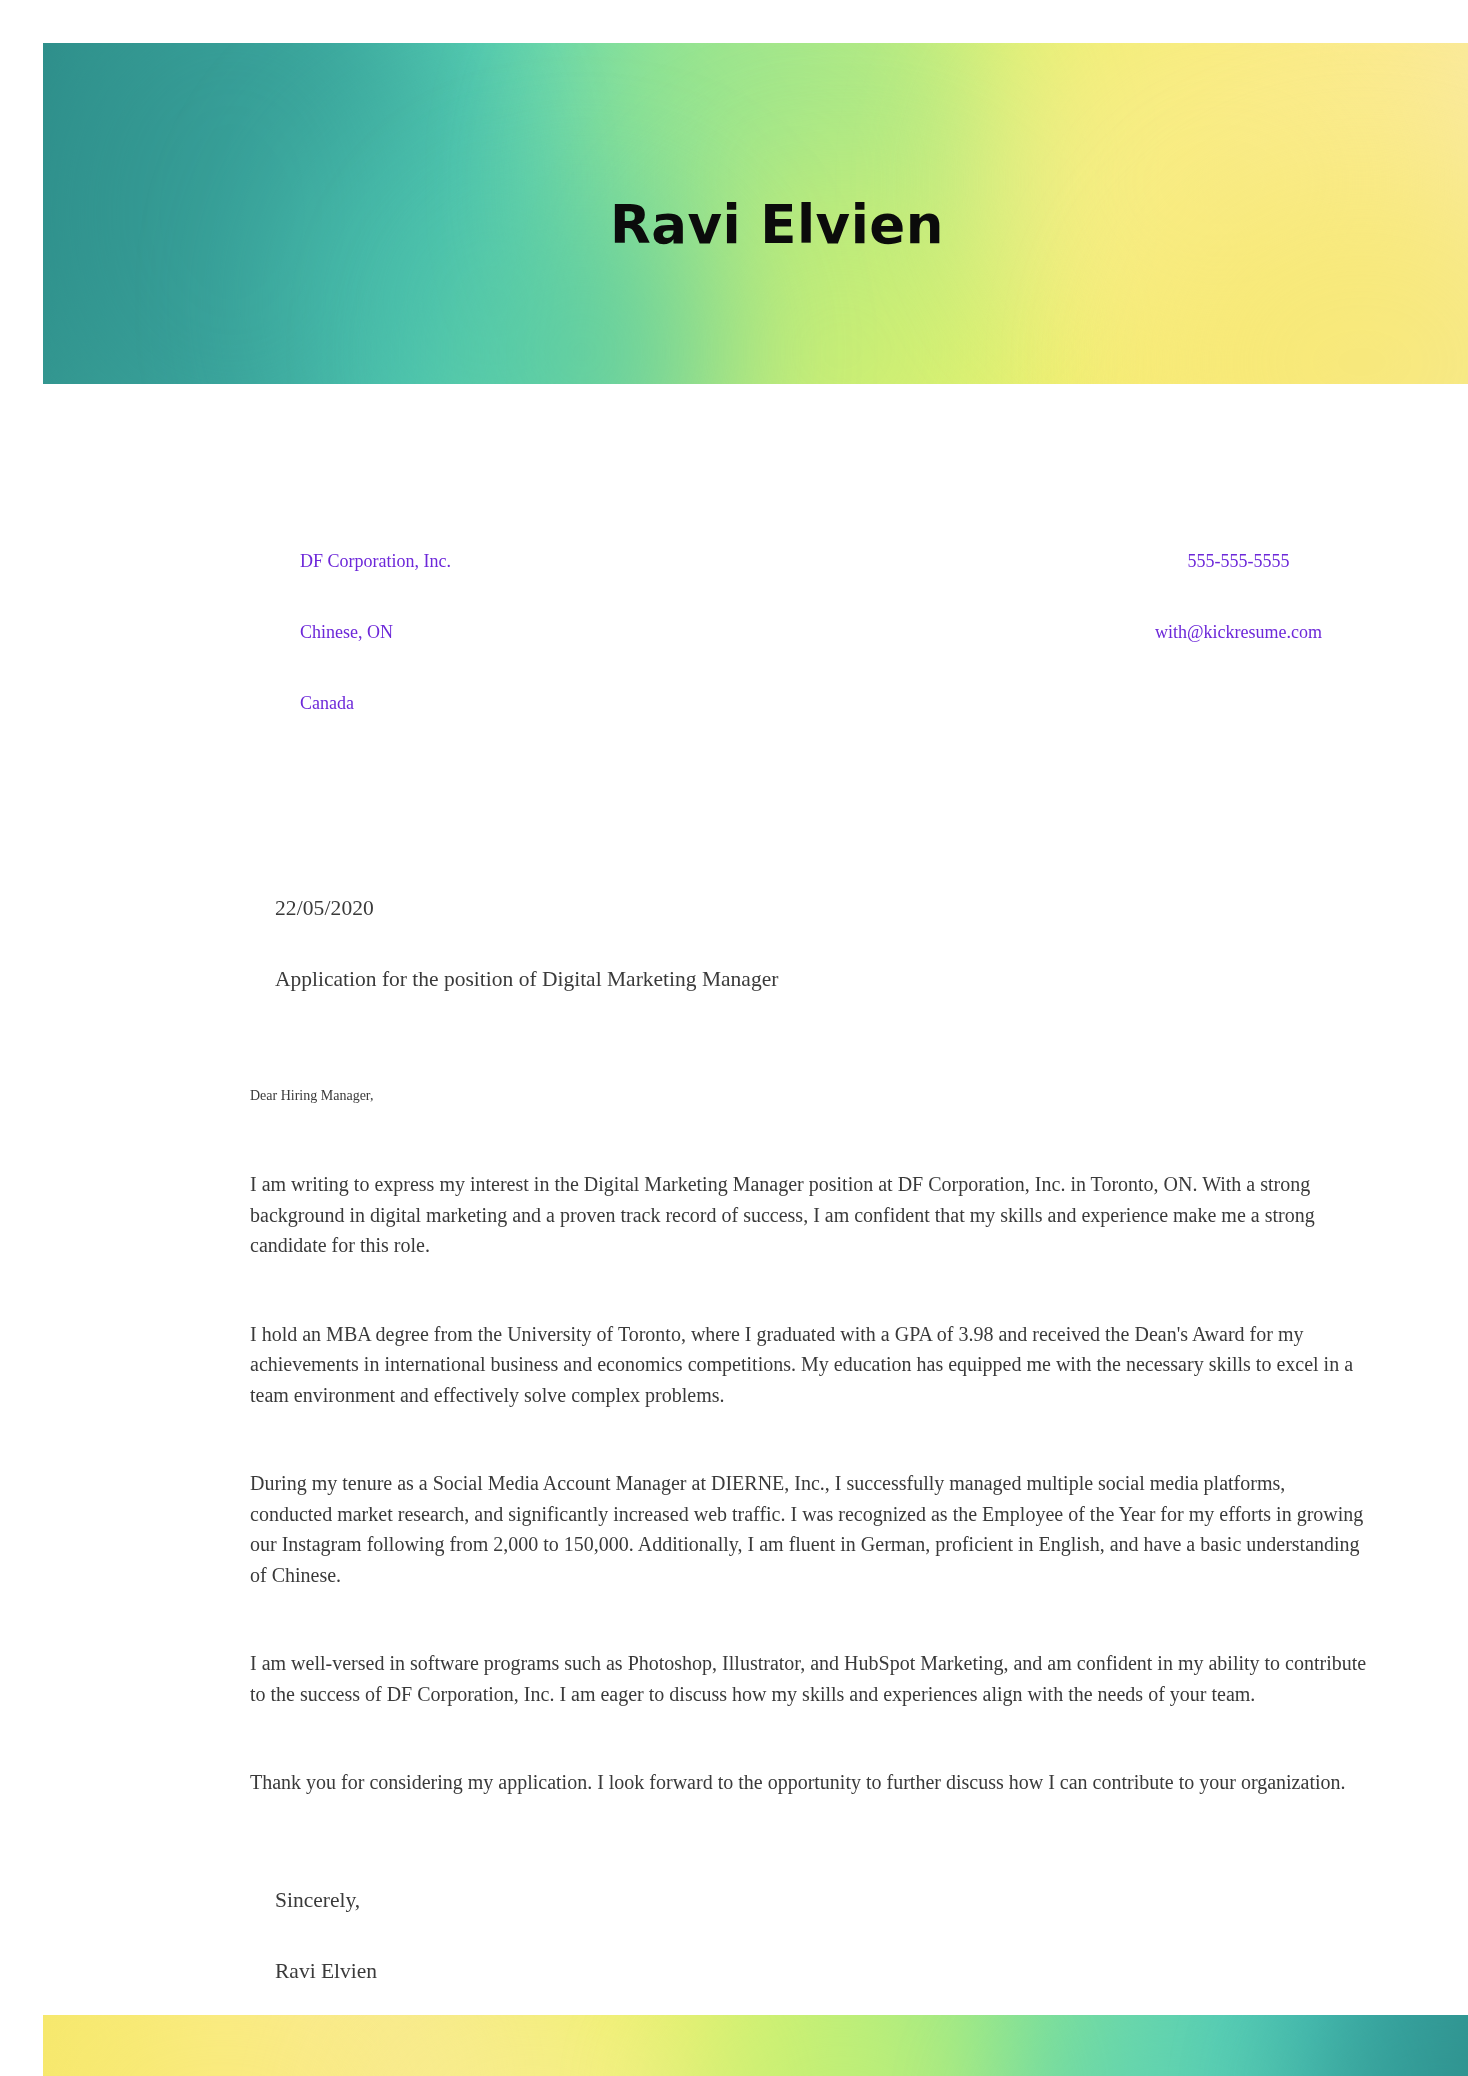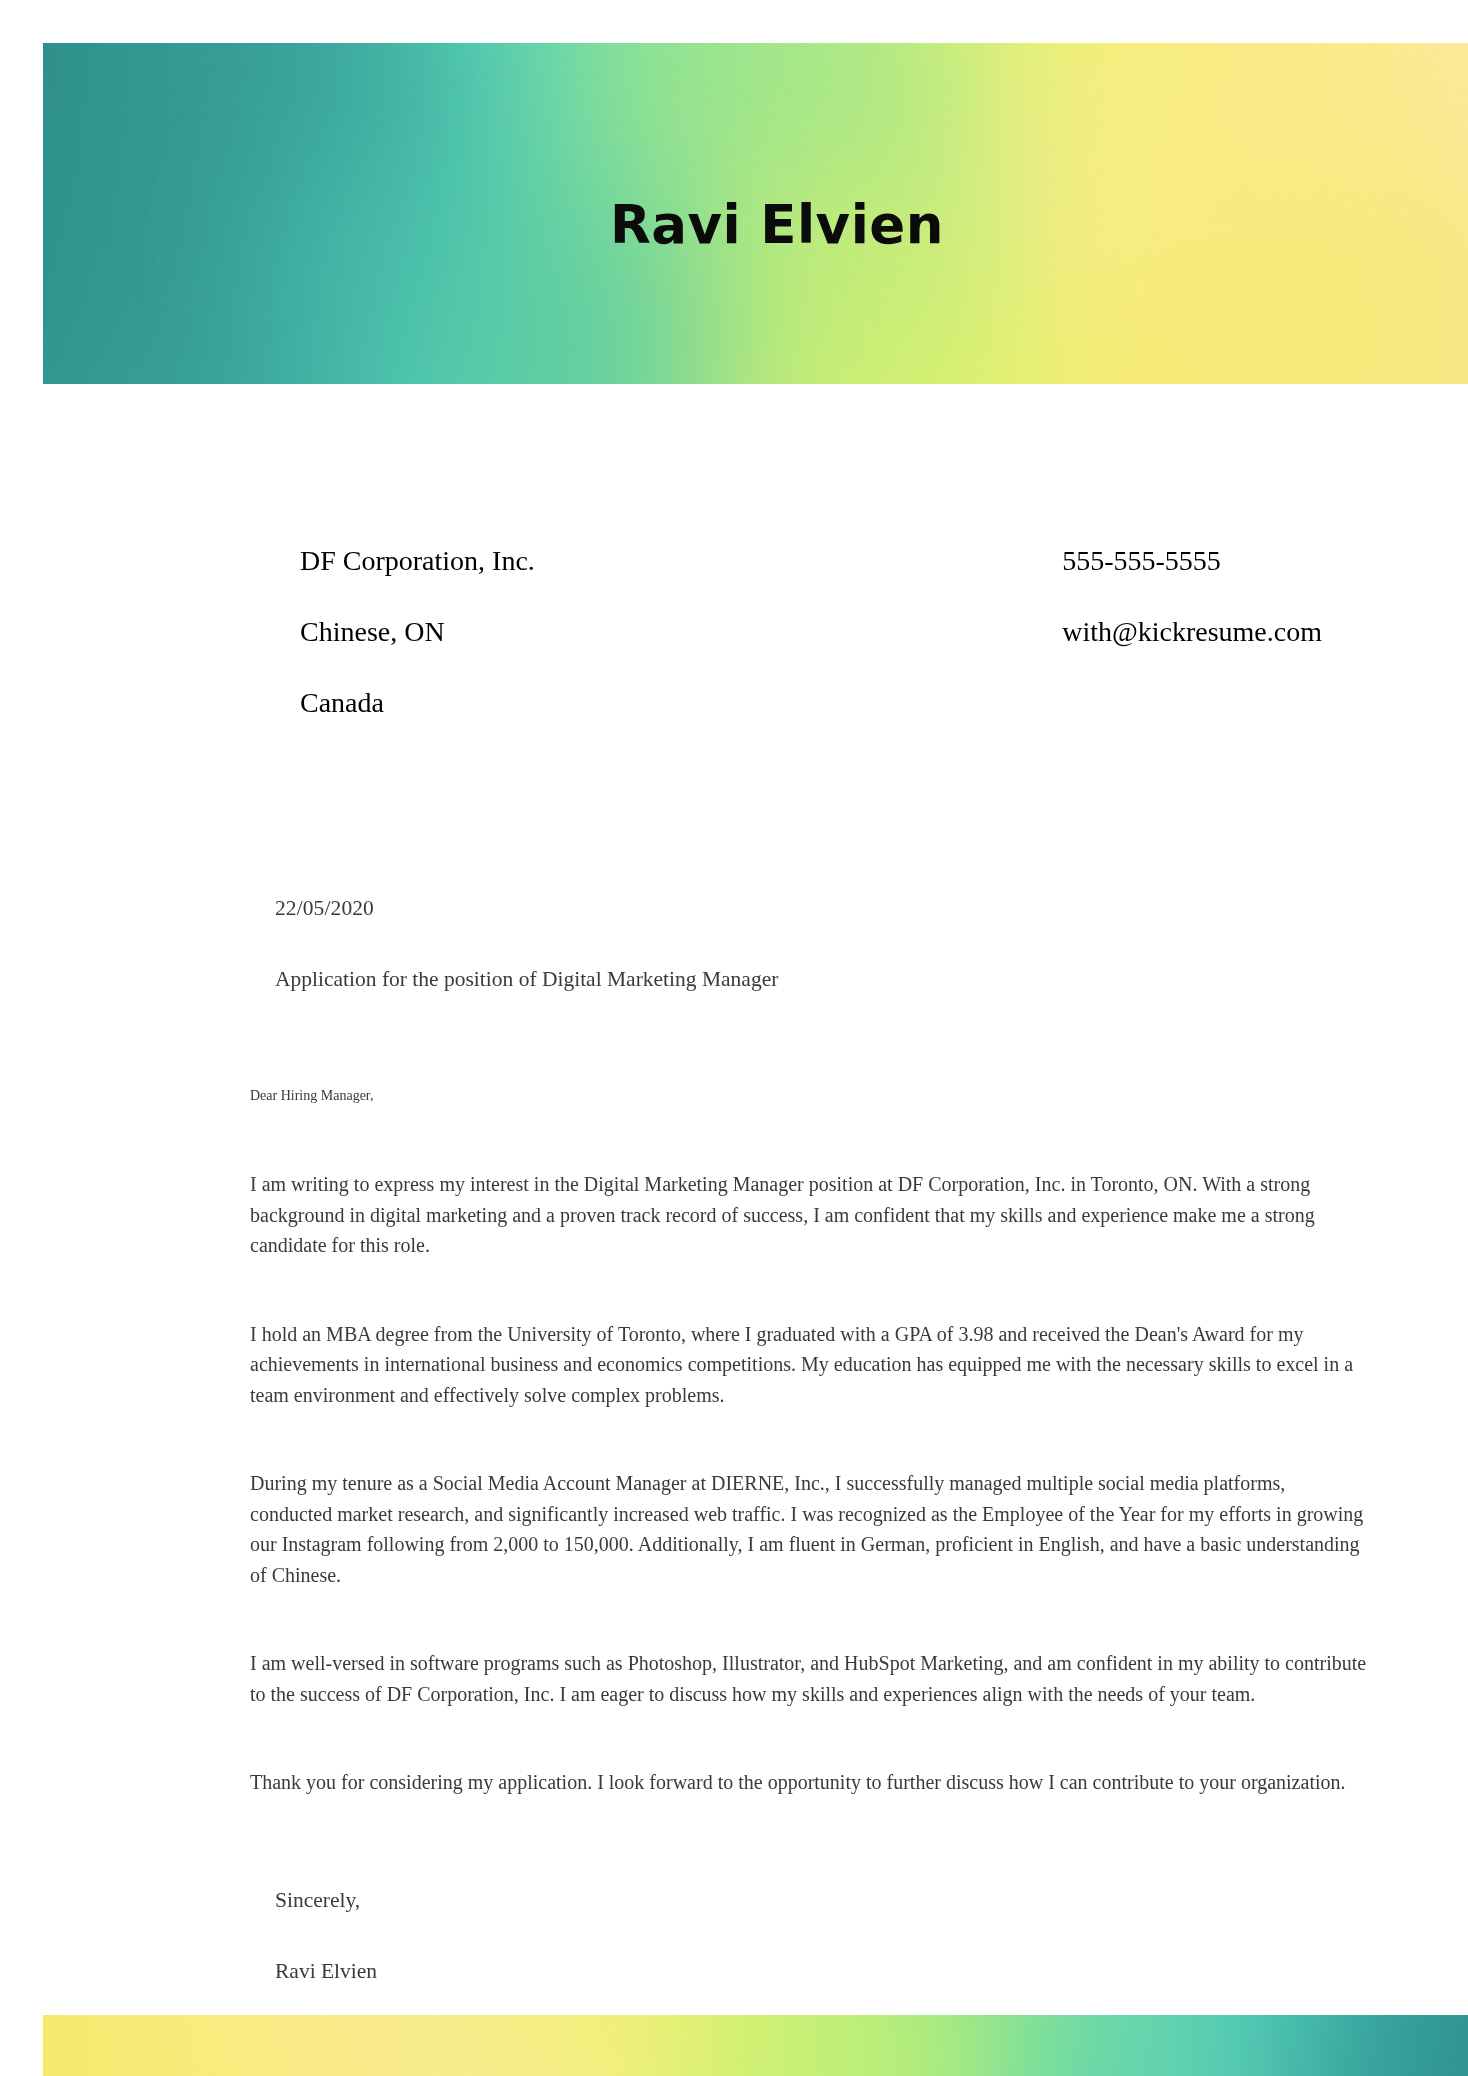--- a/index.html
+++ b/index.html
@@ -133,25 +133,25 @@
 
   .address-row {
     display: flex;
     justify-content: space-between;
     align-items: flex-start;
     padding-top: 87px;
   }
 
   .recipient-block,
   .contact-block {
-    font-size: 28px;
-    line-height: 30px;
-    color: #000000;
-  }
-  .contact-block { text-align: left; }
+    font-size: 18px;
+    line-height: 30px;
+    color: #6d28d9;
+  }
+  .contact-block { text-align: center; }
 
   .meta-block {
     margin-top: 68px;
     font-size: 21.5px;
     line-height: 30px;
     color: #3a3a3a;
   }
   .meta-date { letter-spacing: .1px; }
 
   .salutation {

